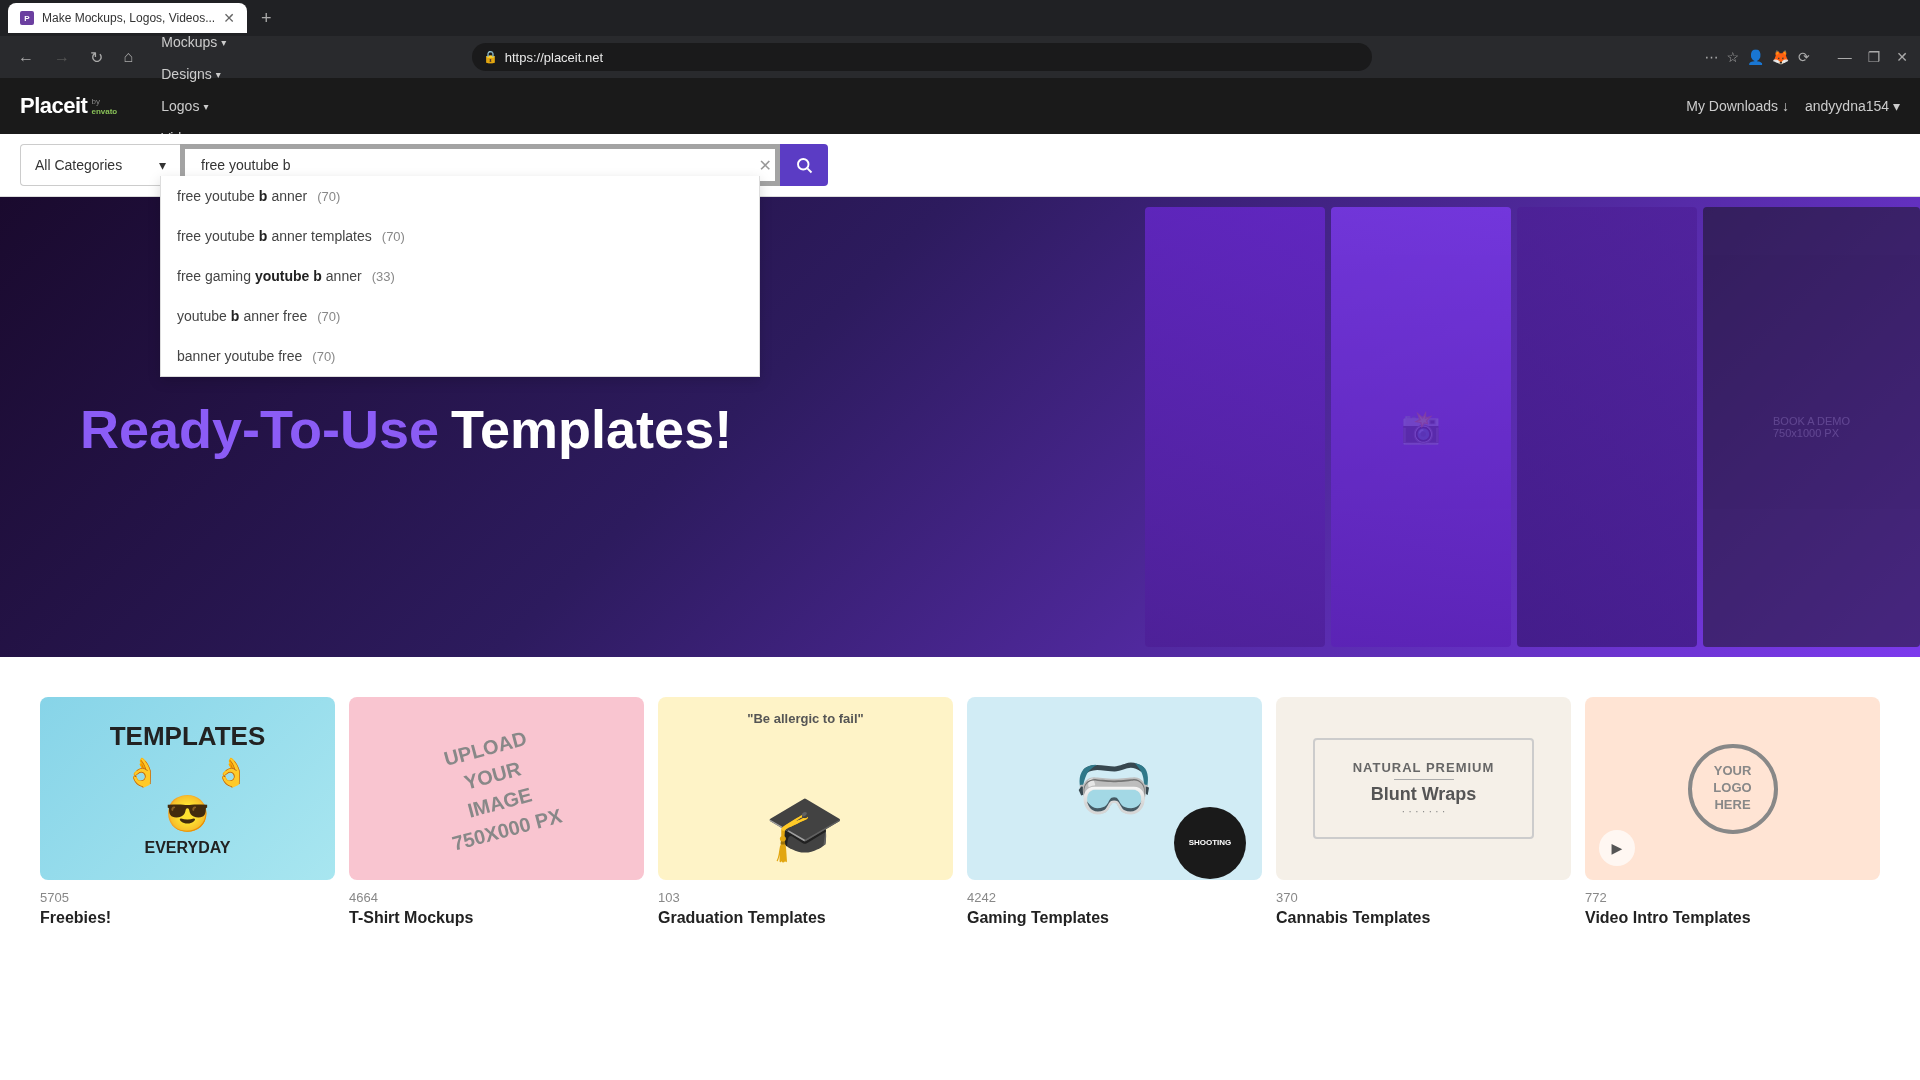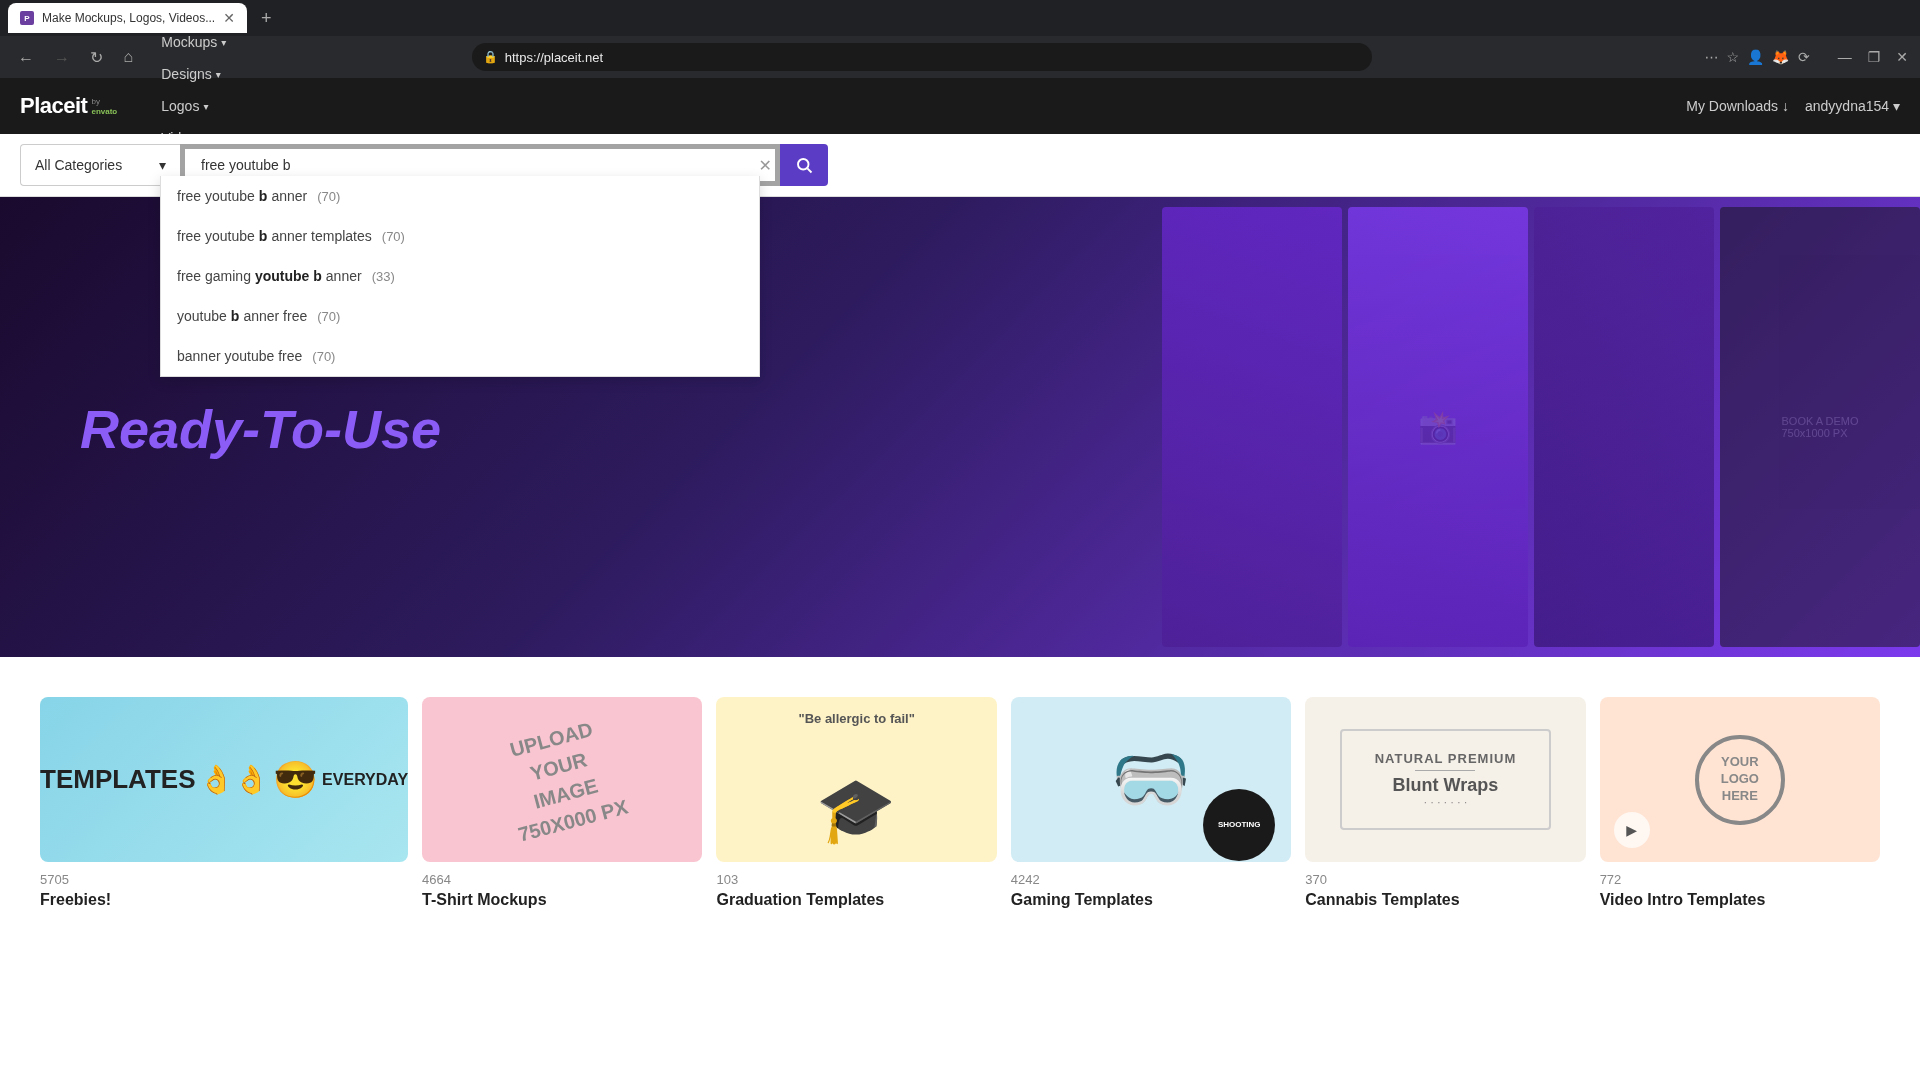--- a/index.html
+++ b/index.html
@@ -60,21 +60,21 @@
     .card-img-freebies { background: linear-gradient(135deg, #87d4e8 0%, #a8e6f0 100%); height: 100%; display: flex; align-items: center; justify-content: center; }
     .card-img-tshirt { background: #f9c5d0; height: 100%; display: flex; align-items: center; justify-content: center; }
     .card-img-graduation { background: #fef3c7; height: 100%; display: flex; align-items: center; justify-content: center; }
     .card-img-gaming { background: #d1ecf5; height: 100%; display: flex; align-items: center; justify-content: center; }
     .card-img-cannabis { background: #f5f0e8; height: 100%; display: flex; align-items: center; justify-content: center; }
     .card-img-video { background: #ffe4d4; height: 100%; display: flex; align-items: center; justify-content: center; }
     .card-count { font-size: 13px; color: #888; margin-top: 10px; }
     .card-title { font-size: 16px; font-weight: 700; color: #222; margin-top: 4px; }
     .freebies-text-top { font-size: 26px; font-weight: 900; color: #222; text-align: center; }
     .freebies-text-bottom { font-size: 16px; font-weight: 900; color: #222; text-align: center; }
-    .freebies-content { display: flex; flex-direction: row; align-items: center; gap: 4px; }
+    .freebies-content { display: flex; flex-direction: column; align-items: center; gap: 4px; }
     .ok-row { display: flex; justify-content: space-between; width: 80%; }
     .upload-text { font-size: 20px; font-weight: 900; color: #888; text-align: center; transform: rotate(-15deg); line-height: 1.4; }
     .cannabis-box { display: flex; flex-direction: column; align-items: center; padding: 20px; border: 2px solid #ccc; border-radius: 4px; width: 75%; }
     .logo-circle { width: 90px; height: 90px; border-radius: 50%; border: 4px solid #888; display: flex; align-items: center; justify-content: center; flex-direction: column; }
     .logo-circle-text { font-size: 13px; font-weight: 900; color: #888; text-align: center; line-height: 1.3; }
     .play-overlay { position: absolute; bottom: 14px; left: 14px; width: 36px; height: 36px; background: rgba(255,255,255,0.7); border-radius: 50%; display: flex; align-items: center; justify-content: center; color: #555; font-size: 14px; }
 
     .chevron { font-size: 10px; }
   </style>
 </head>
@@ -196,31 +196,32 @@
     <div class="autocomplete-item">
       <span>banner youtube free</span>
         <span class="autocomplete-count">(70)</span>
     </div>
   </div>
 </div>
 
 <div class="hero-section">
   <div class="hero-text">
     <div style="display:flex; align-items:baseline; gap:12px; margin-top:4px;">
-      <span style="font-size:54px; font-weight:900; color:#8b5cf6;font-style:italic;">Ready-To-Use</span>
+      <span style="font-size:54px; font-weight:900; color:#8b5cf6;">Ready-To-Use</span>
+      <span style="font-size:54px; font-weight:900; color:#fff;"> Templates!</span>
     </div>
   </div>
 
   <div style="position:absolute; right:0; top:0; height:100%; display:flex; gap:6px; padding:10px 0; align-items:stretch;">
     <div style="width:180px; background: linear-gradient(180deg,#6d28d9,#4c1d95); border-radius:4px; opacity:0.7;"></div>
     <div style="width:180px; background: linear-gradient(180deg,#7c3aed,#5b21b6); border-radius:4px; opacity:0.8;">
       <div style="width:100%;height:100%;display:flex;align-items:center;justify-content:center;color:rgba(255,255,255,0.2);font-size:32px;">📸</div>
     </div>
     <div style="width:180px; background: linear-gradient(180deg,#4c1d95,#2e1065); border-radius:4px; opacity:0.6;"></div>
-    <div style="width:200px; background: #111; border-radius:4px; opacity:0.5; display:flex; align-items:center; justify-content:center; color:rgba(255,255,255,0.3); font-size:11px;">BOOK A DEMO<br>750x1000 PX</div>
+    <div style="width:217px; background: #111; border-radius:4px; opacity:0.5; display:flex; align-items:center; justify-content:center; color:rgba(255,255,255,0.3); font-size:11px;">BOOK A DEMO<br>750x1000 PX</div>
   </div>
 </div>
 
 <div class="product-grid">
 
   <div class="product-card">
     <div class="card-image card-img-freebies">
       <div class="freebies-content">
         <div class="freebies-text-top">TEMPLATES</div>
         <div class="ok-row">

